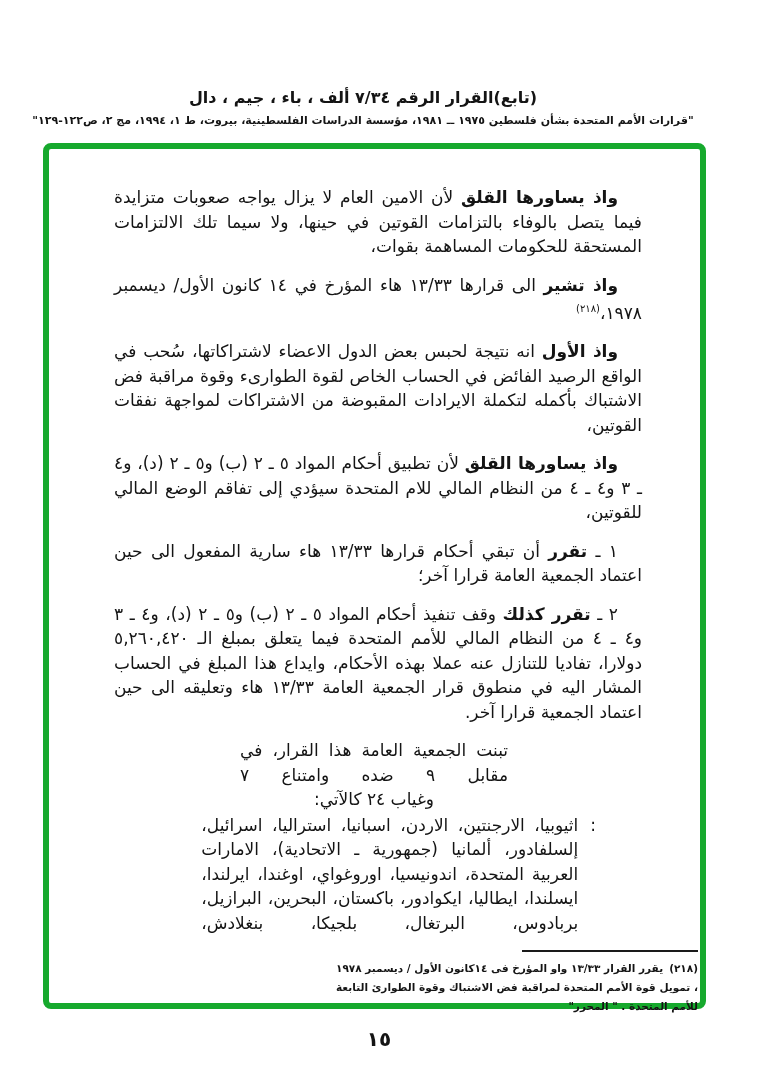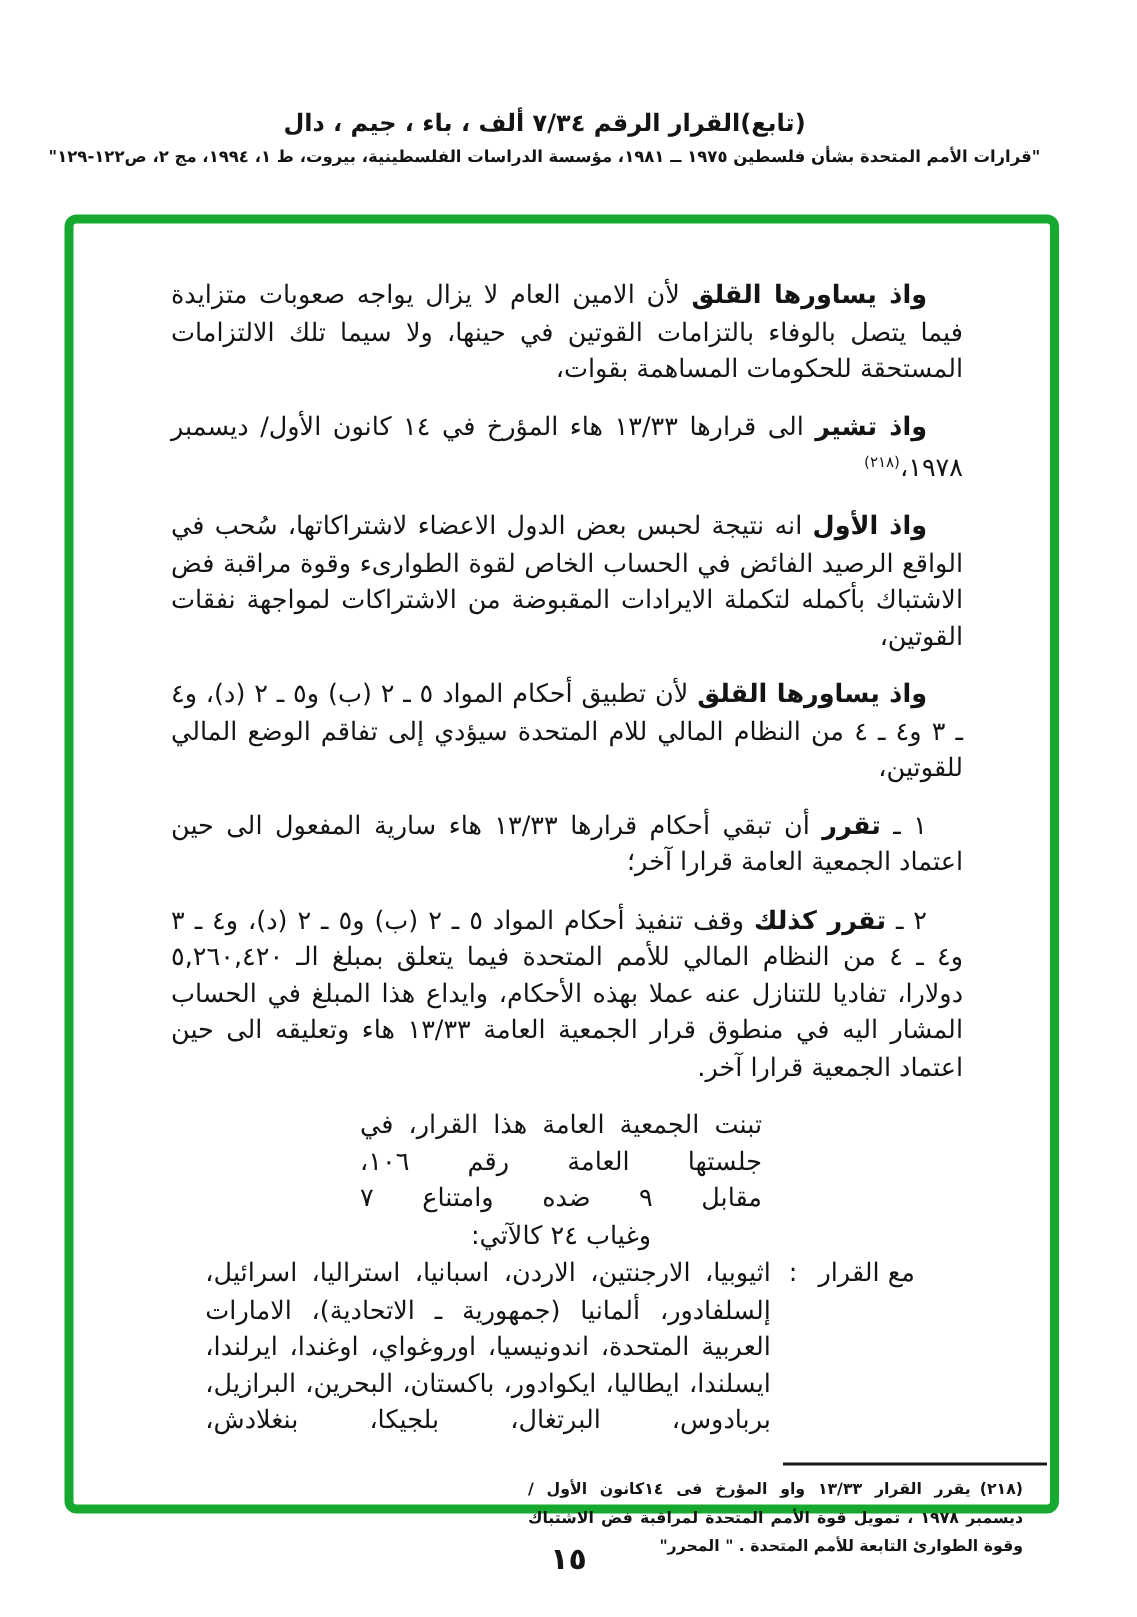--- a/index.html
+++ b/index.html
@@ -2,21 +2,21 @@
 <html lang="ar" style="--frame_green: #16a92d;"><head>
 <meta charset="utf-8">
 <style>
   html,body { margin:0; padding:0; }
   body {
     width:758px; height:1078px; position:relative;
     background:#ffffff; color:#141414;
     font-family:"DejaVu Sans","Liberation Sans",sans-serif;
     overflow:hidden;
   }
-  .doc-header { position:absolute; top:72px; left:0; width:726px; text-align:center; direction:rtl; }
+  .doc-header { position:absolute; top:88px; left:0; width:726px; text-align:center; direction:rtl; }
   .hdr-line1 { font-size:16px; font-weight:700; }
   .hdr-line2 { font-size:11px; font-weight:700; margin-top:7px; }
 
   .green-frame {
     position:absolute; left:43px; top:143px; width:663px; height:866px;
     box-sizing:border-box; border:6px solid var(--frame_green,#16a92d); border-radius:8px;
   }
 
   .content {
     position:absolute; left:100px; top:171px; width:556px;
@@ -31,21 +31,21 @@
   .adopt-line { text-align:justify; text-align-last:justify; }
   .adopt-line.center { text-align-last:center; }
 
   .vote-row { display:flex; margin:1px 46px 0 0; }
   .vote-label { white-space:nowrap; flex:none; }
   .vote-colon { flex:none; margin:0 14px 0 12px; }
   .vote-countries { width:377px; flex:none; text-align:justify; text-align-last:justify; }
 
   .footnote { width:362px; margin:15px -42px 0 auto; direction:rtl; }
   .fn-rule { width:176px; height:2px; background:#1a1a1a; }
-  .fn-text { margin:7px 16px 0; font-size:10.5px; font-weight:700; line-height:19px; text-align:justify; }
+  .fn-text { margin:7px 0 0; font-size:10.5px; font-weight:700; line-height:19px; text-align:justify; }
   .fn-marker { margin-left:6px; }
 
   .page-number { position:absolute; top:1027px; left:0; width:758px; text-align:center; font-size:20px; font-weight:700; }
 </style>
 </head>
 <body>
 
 <div class="doc-header">
   <div class="hdr-line1">(تابع)القرار الرقم ٧/٣٤ ألف ، باء ، جيم ، دال</div>
   <div class="hdr-line2">"قرارات الأمم المتحدة بشأن فلسطين ١٩٧٥ ــ ١٩٨١، مؤسسة الدراسات الفلسطينية، بيروت، ط ١، ١٩٩٤، مج ٢، ص١٢٢-١٢٩"</div>
@@ -62,27 +62,25 @@
   <p class="para"><b class="lead">واذ الأول</b><span> انه نتيجة لحبس بعض الدول الاعضاء لاشتراكاتها، سُحب في الواقع الرصيد الفائض في الحساب الخاص لقوة الطوارىء وقوة مراقبة فض الاشتباك بأكمله لتكملة الايرادات المقبوضة من الاشتراكات لمواجهة نفقات القوتين،</span></p>
 
   <p class="para"><b class="lead">واذ يساورها القلق</b><span> لأن تطبيق أحكام المواد ٥ ـ ٢ (ب) و٥ ـ ٢ (د)، و٤ ـ ٣ و٤ ـ ٤ من النظام المالي للام المتحدة سيؤدي إلى تفاقم الوضع المالي للقوتين،</span></p>
 
   <p class="para"><span class="num">١ ـ </span><b class="lead">تقرر</b><span> أن تبقي أحكام قرارها ١٣/٣٣ هاء سارية المفعول الى حين اعتماد الجمعية العامة قرارا آخر؛</span></p>
 
   <p class="para"><span class="num">٢ ـ </span><b class="lead">تقرر كذلك</b><span> وقف تنفيذ أحكام المواد ٥ ـ ٢ (ب) و٥ ـ ٢ (د)، و٤ ـ ٣ و٤ ـ ٤ من النظام المالي للأمم المتحدة فيما يتعلق بمبلغ الـ ٥,٢٦٠,٤٢٠ دولارا، تفاديا للتنازل عنه عملا بهذه الأحكام، وايداع هذا المبلغ في الحساب المشار اليه في منطوق قرار الجمعية العامة ١٣/٣٣ هاء وتعليقه الى حين اعتماد الجمعية قرارا آخر.</span></p>
 
   <div class="adopt-block">
     <div class="adopt-line">تبنت الجمعية العامة هذا القرار، في</div>
-    <div class="adopt-line">جلستها العامة رقم ١٠٦،</div>
     <div class="adopt-line">مقابل ٩ ضده وامتناع ٧</div>
     <div class="adopt-line center">وغياب ٢٤ كالآتي:</div>
   </div>
 
   <div class="vote-row">
-    <span class="vote-label">مع القرار</span>
     <span class="vote-colon">:</span>
     <div class="vote-countries">اثيوبيا، الارجنتين، الاردن، اسبانيا، استراليا، اسرائيل، إلسلفادور، ألمانيا (جمهورية ـ الاتحادية)، الامارات العربية المتحدة، اندونيسيا، اوروغواي، اوغندا، ايرلندا، ايسلندا، ايطاليا، ايكوادور، باكستان، البحرين، البرازيل، بربادوس، البرتغال، بلجيكا، بنغلادش،</div>
   </div>
 
   <div class="footnote">
     <div class="fn-rule"></div>
     <p class="fn-text"><span class="fn-marker">(٢١٨)</span><span>يقرر القرار ١٣/٣٣ واو المؤرخ فى ١٤كانون الأول / ديسمبر ١٩٧٨ ، تمويل قوة الأمم المتحدة لمراقبة فض الاشتباك وقوة الطوارئ التابعة للأمم المتحدة . " المحرر"</span></p>
   </div>
 
 </div>

